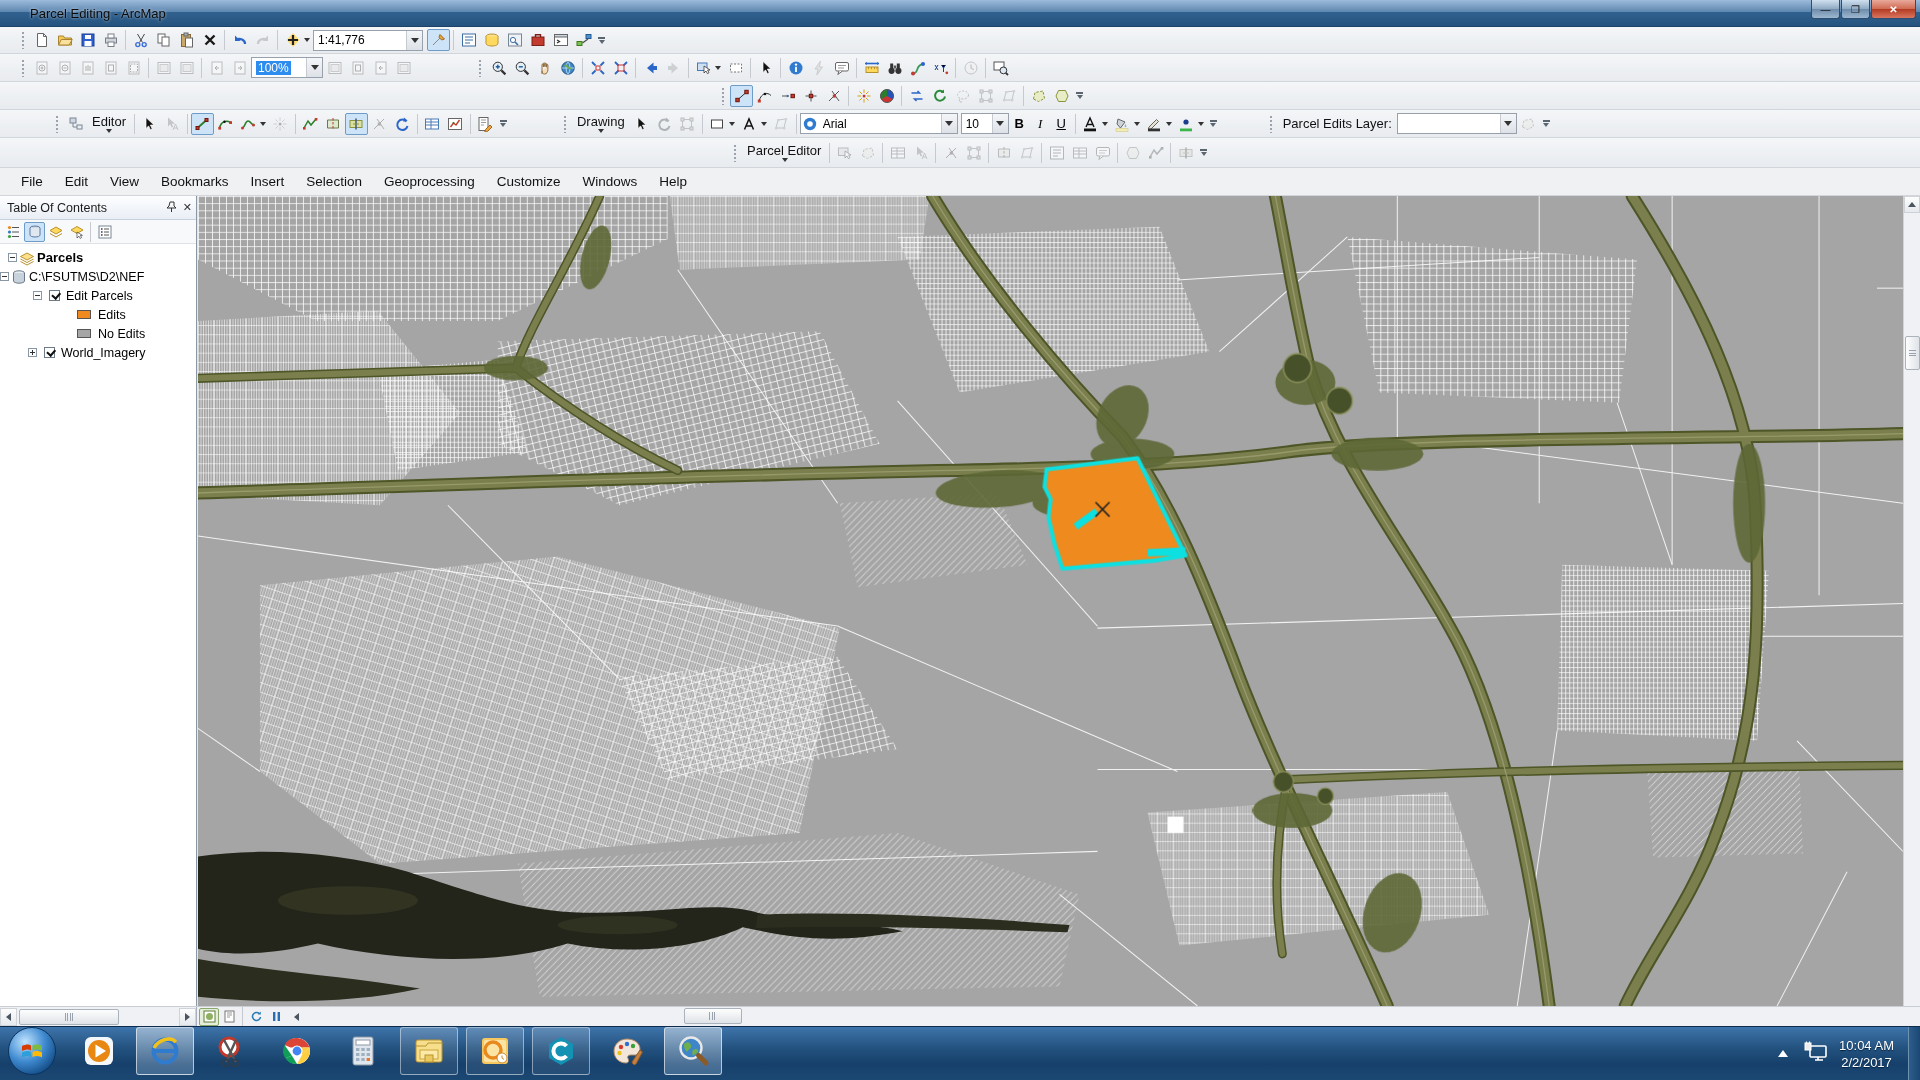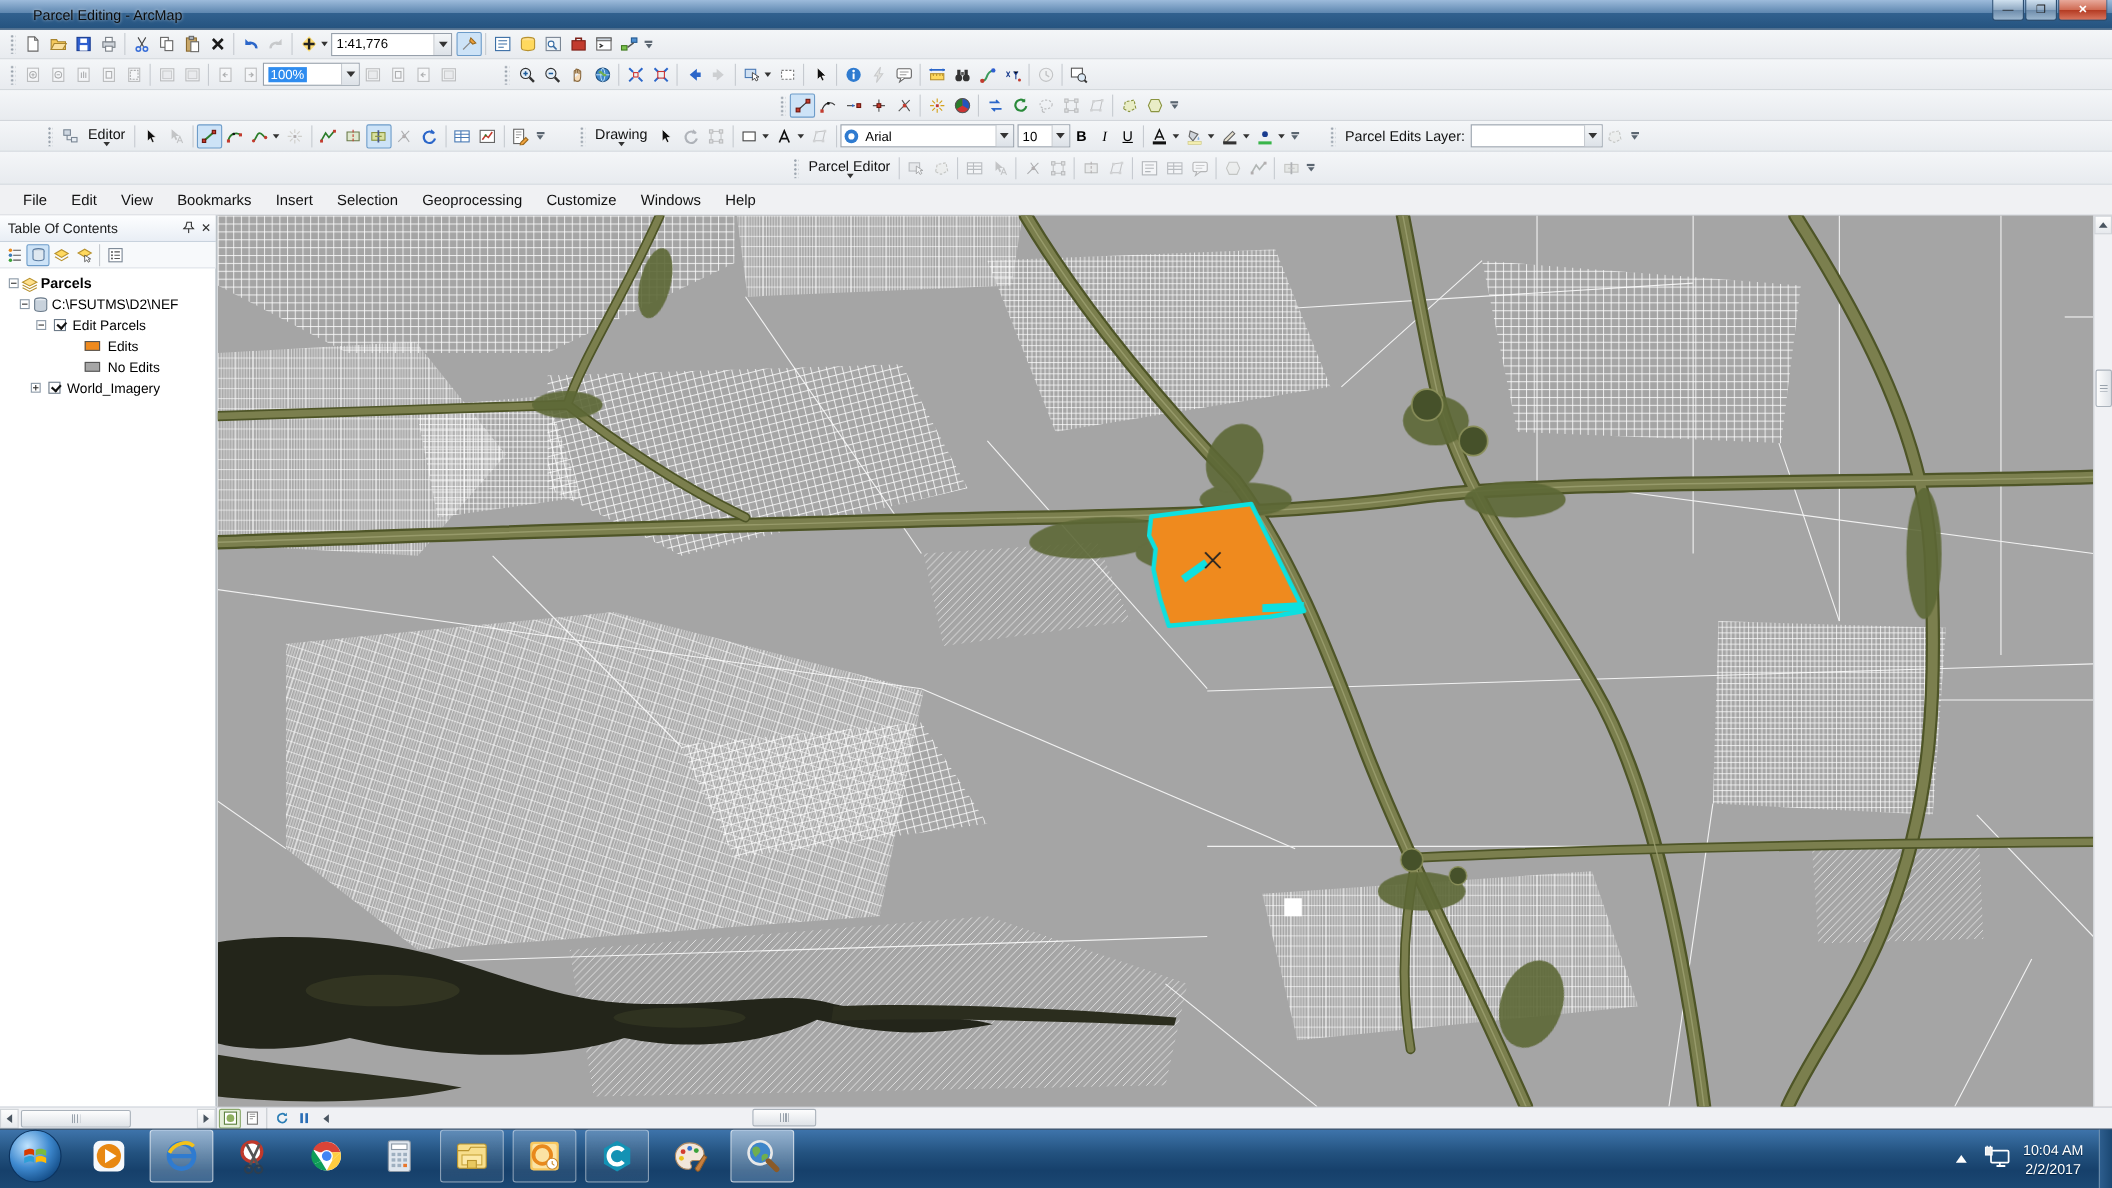--- a/index.html
+++ b/index.html
@@ -8,21 +8,21 @@
 
   
   .titlebar { height:27px; background:linear-gradient(#9dbbdb, #5e87b0 45%, #31618f 46%, #25537f); display:flex; align-items:center; padding-left:6px; position:relative; border-bottom:1px solid #1d4268; }
   .titlebar .ttl { color:#0b0b0b; font-size:13px; margin-left:6px; text-shadow:0 0 3px rgba(255,255,255,.7); }
   .winbtns { position:absolute; right:4px; top:0; display:flex; }
   .winbtn { width:29px; height:19px; border:1px solid #2c4d6f; border-top:none; background:linear-gradient(#cfe0ef,#8fa9c2 50%,#6d8cab 51%,#9db7cf); color:#1c1c1c; display:flex; align-items:center; justify-content:center; font-size:10px; border-radius:0 0 3px 3px; margin-left:1px; }
   .winbtn.close { width:45px; background:linear-gradient(#e8a99b,#cf6a52 50%,#b33a22 51%,#d9765f); color:#fff; font-weight:bold; }
 
   
   .tbrow { background:linear-gradient(#f4f6f8,#e8ebef); border-bottom:1px solid #d2d6db; display:flex; align-items:center; }
-  .tb { display:flex; align-items:center; height:100%; padding:0 6px; }
+  .tb { display:flex; align-items:center; height:100%; padding:0 18px; }
   .grip { width:5px; height:18px; margin:0 4px 0 3px; background-image:radial-gradient(circle at 2px 2px, #9aa3ad 1px, transparent 1.2px); background-size:4px 4px; }
   .sep { width:1px; height:20px; background:#c6cad0; margin:0 3px; }
   .tbi { width:23px; height:22px; display:flex; align-items:center; justify-content:center; border:1px solid transparent; border-radius:2px; flex:none; }
   .tbi svg { width:16px; height:16px; }
   .tbi.on { background:#cde3f7; border-color:#6d9cc9; }
   .tbi.dis { opacity:.42; filter:grayscale(.9); }
   .caret { width:0; height:0; border-left:3px solid transparent; border-right:3px solid transparent; border-top:4px solid #333; margin:0 3px 0 0; }
   .ovf { display:flex; flex-direction:column; align-items:center; margin:0 3px; }
   .ovf i { width:0;height:0;border-left:3px solid transparent;border-right:3px solid transparent;border-top:4px solid #5a6570; }
   .ovf b { width:7px; height:2px; background:#5a6570; margin-bottom:1px; }
@@ -301,21 +301,21 @@
             <rect x="3" y="2" width="10" height="12" fill="#fff" stroke="#777"></rect>
             <path d="M10 8H6l2-2m-2 2 2 2" stroke="#555" fill="none"></path>
           </svg>
         </span>
       <span class="tbi dis">
           <svg viewBox="0 0 16 16">
             <rect x="3" y="2" width="10" height="12" fill="#fff" stroke="#777"></rect>
             <path d="M6 8h4L8 6m2 2-2 2" stroke="#555" fill="none"></path>
           </svg>
         </span>
-      <div class="combo" style="width:88px">
+      <div class="combo" style="width:72px">
         <span class="val"><span class="hl">100%</span></span>
         <span class="arr">
             <i></i>
           </span>
       </div>
       <span class="tbi dis">
           <svg viewBox="0 0 16 16">
             <rect x="2" y="2.5" width="12" height="11" fill="#fff" stroke="#777"></rect>
             <rect x="4" y="4.5" width="8" height="7" fill="#dfe5ea" stroke="#999"></rect>
           </svg>
@@ -1007,21 +1007,21 @@
           <span class="expbox"></span>
           <span class="tbi" style="width:20px;height:16px">
               <svg viewBox="0 0 16 16">
                 <path d="M1.5 6.5 8 3l6.5 3.5L8 10z" fill="#ffe08a" stroke="#b8922f"></path>
                 <path d="M1.5 9 8 12.5 14.5 9" fill="none" stroke="#b8922f"></path>
                 <path d="M1.5 11.5 8 15l6.5-3.5" fill="none" stroke="#b8922f"></path>
               </svg>
             </span>
           <b style="font-size:13px">Parcels</b>
         </div>
-        <div class="trow" style="padding-left:18px">
+        <div class="trow" style="">
           <span class="expbox"></span>
           <span class="tbi" style="width:20px;height:16px">
               <svg viewBox="0 0 16 16">
                 <ellipse cx="8" cy="4" rx="5.5" ry="2.2" fill="#e8edf2" stroke="#6a7a8a"></ellipse>
                 <path d="M2.5 4v8c0 1.2 2.5 2.2 5.5 2.2s5.5-1 5.5-2.2V4" fill="#c8d2dc" stroke="#6a7a8a"></path>
               </svg>
             </span>
           <span>C:\FSUTMS\D2\NEF</span>
         </div>
         <div class="trow" style="padding-left:33px">

